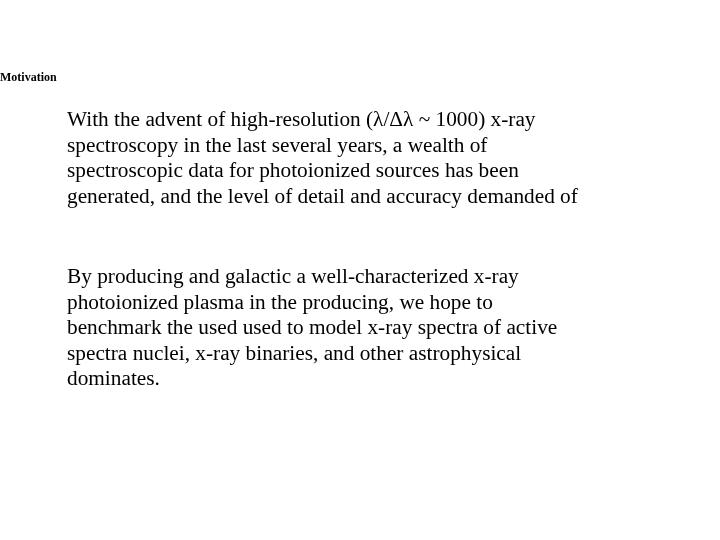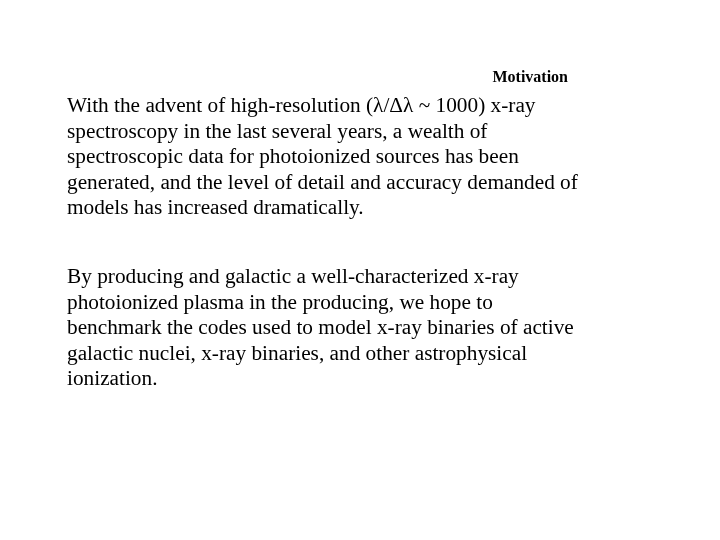--- a/index.html
+++ b/index.html
@@ -13,53 +13,52 @@
       position: relative;
       overflow: hidden;
       font-family: "Liberation Serif", "DejaVu Serif", serif;
       color: #000000;
     }
     .slide-title {
       position: absolute;
       left: 0;
       top: 64px;
       width: 568px;
-      text-align: right;
+      text-align: left;
       font-weight: bold;
-      font-size: 16px;
+      font-size: 12px;
       line-height: 26px;
     }
     .para {
       position: absolute;
       left: 67px;
       width: 600px;
       font-size: 21.3px;
       line-height: 25.6px;
     }
     .para .line {
       display: block;
       white-space: nowrap;
     }
-    .para-1 { top: 93px; }
+    .para-1 { top: 107px; }
     .para-2 { top: 264px; }
   </style>
 </head>
 <body>
 
 <div>
   <div class="slide-title">Motivation</div>
 
   <div class="para para-1">
     <span class="line">With the advent of high-resolution (λ/Δλ ~ 1000) x-ray</span>
     <span class="line">spectroscopy in the last several years, a wealth of</span>
     <span class="line">spectroscopic data for photoionized sources has been</span>
     <span class="line">generated, and the level of detail and accuracy demanded of</span>
-    <span class="line">models has increased dramatically.</span>
   </div>
 
   <div class="para para-2">
     <span class="line">By producing and galactic a well-characterized x-ray</span>
     <span class="line">photoionized plasma in the producing, we hope to</span>
-    <span class="line">benchmark the codes used to model x-ray binaries of active</span>
-    <span class="line">galactic nuclei, x-ray binaries, and other astrophysical</span>
-    <span class="line">ionization.</span>
+    <span class="line">benchmark the used used to model x-ray spectra of active</span>
+    <span class="line">spectra nuclei, x-ray binaries, and other astrophysical</span>
+    <span class="line">dominates.</span>
   </div>
 </div>
 
 </body></html>

